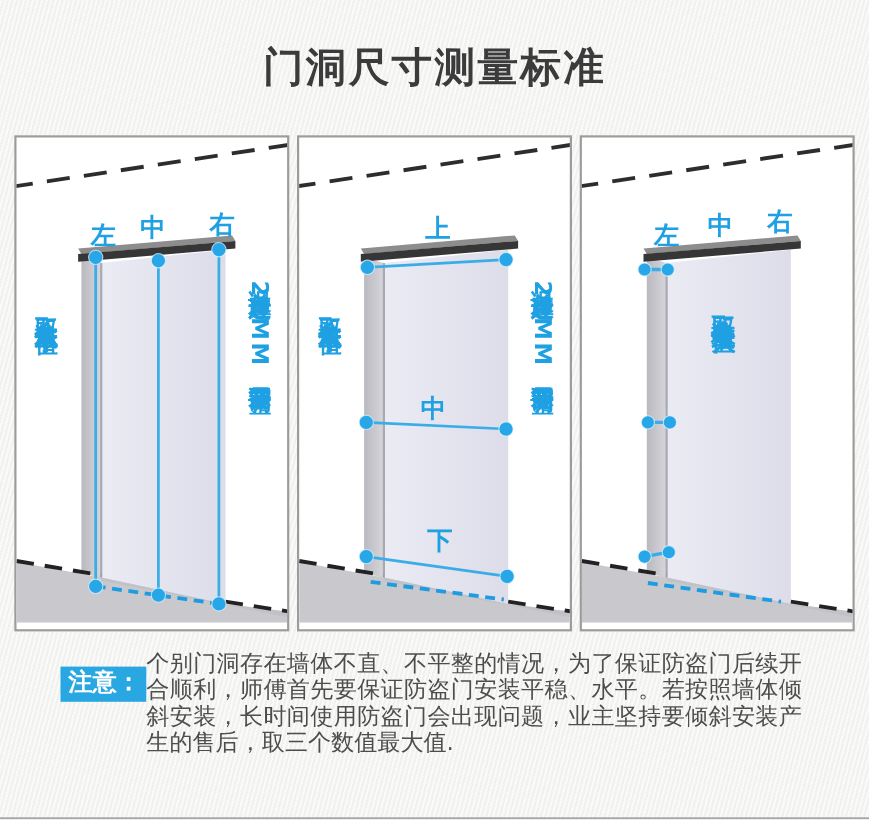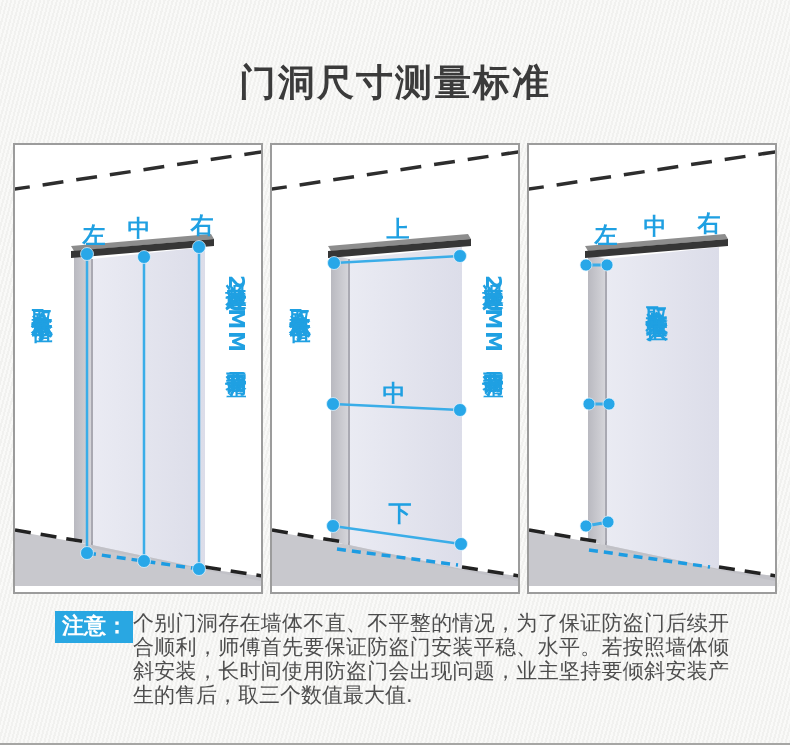--- a/index.html
+++ b/index.html
@@ -7,21 +7,21 @@
     position:relative;
     width:790px;height:745px;
     box-sizing:border-box;
     background-color:#f5f5f3;
     background-image:repeating-linear-gradient(105deg, rgba(255,255,255,.45) 0 2px, rgba(0,0,0,0.015) 2px 4px);
     font-family:"DejaVu Sans","Liberation Sans",sans-serif;
     overflow:hidden;
   }
   .page-title{
     margin:0;
-    padding-top:62px;
+    padding-top:42px;
     text-align:center;
     font-size:37px;
     line-height:41px;
     font-weight:700;
     letter-spacing:2px;
     color:#3b3b3b;
     font-family:Liberation Serif, serif;
   }
   .panels{
     display:flex;
@@ -66,21 +66,21 @@
     margin:17px 28px 0 55px;
   }
   .note-badge{
     flex:0 0 auto;
     background:var(--badge-bg,#29a7e2);
     color:#ffffff;
     font-size:22px;
     font-weight:700;
     line-height:1;
     padding:4px 5px 6px 7px;
-    margin-top:0;
+    margin-top:15px;
     text-align:right;
   }
   .note-text{
     width:596px;
     margin-left:26px;
     font-size:21px;
     line-height:24px;
     color:#4d4d4d;
     letter-spacing:0px;
     text-align:justify;

